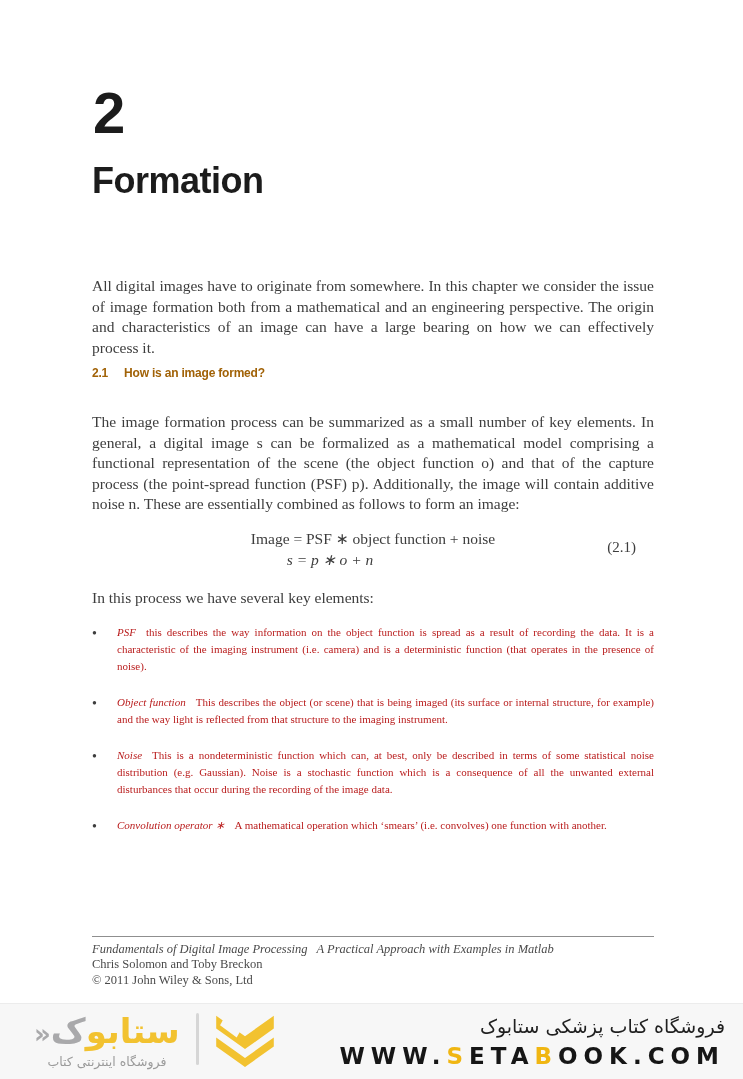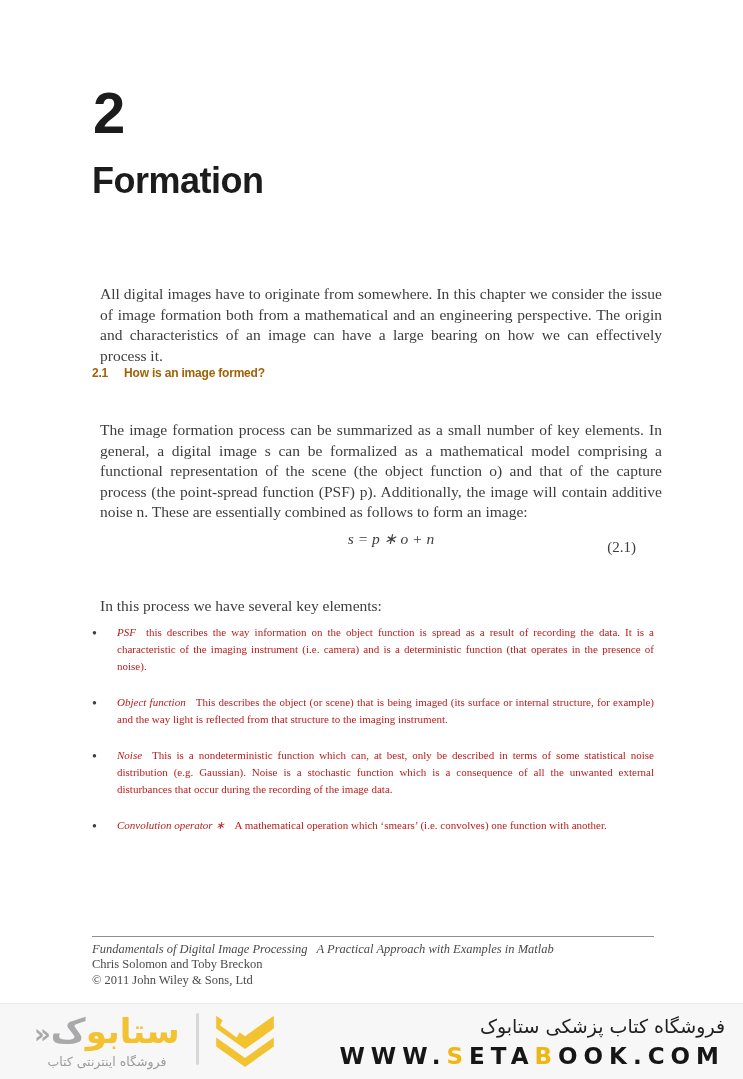--- a/index.html
+++ b/index.html
@@ -25,21 +25,21 @@
     top:163px;left:92px;
     font-family:"Liberation Sans", sans-serif;
     font-weight:800;font-size:36px;line-height:1;
     color:#1c1c1c;letter-spacing:-0.5px;
   }
 
   
   .para{
     font-size:15.5px;line-height:20.5px;
     text-align:justify;color:#3d3d3d;
-    margin:8px;
+    margin:0;
   }
   .intro{top:276px;}
   .section-heading{
     top:366px;left:92px;
     font-family:"Liberation Sans", sans-serif;
     font-weight:800;font-size:12px;color:#a16207;
     letter-spacing:-0.2px;
   }
   .section-heading .sec-num{margin-right:16px;}
   .para2{top:412px;}
@@ -121,20 +121,21 @@
 <p class="abs content-col para intro">All digital images have to originate from somewhere. In this chapter we consider the issue of image formation both from a mathematical and an engineering perspective. The origin and characteristics of an image can have a large bearing on how we can effectively process it.</p>
 
 <div class="abs section-heading">
   <span class="sec-num">2.1</span><span>How is an image formed?</span>
 </div>
 
 <p class="abs content-col para para2">The image formation process can be summarized as a small number of key elements. In general, a digital image s can be formalized as a mathematical model comprising a functional representation of the scene (the object function o) and that of the capture process (the point-spread function (PSF) p). Additionally, the image will contain additive noise n. These are essentially combined as follows to form an image:</p>
 
 <div class="abs content-col equation">
   <div class="eq-lines">
+    <div class="eq-line1">Image = PSF ∗ object function + noise</div>
     <div class="eq-line2">s = p ∗ o + n</div>
   </div>
   <div class="eq-number">(2.1)</div>
 </div>
 
 <p class="abs content-col para key-intro">In this process we have several key elements:</p>
 
 <div class="abs content-col bullets">
   <div class="bullet-item">
     <span class="bullet-marker">•</span>

